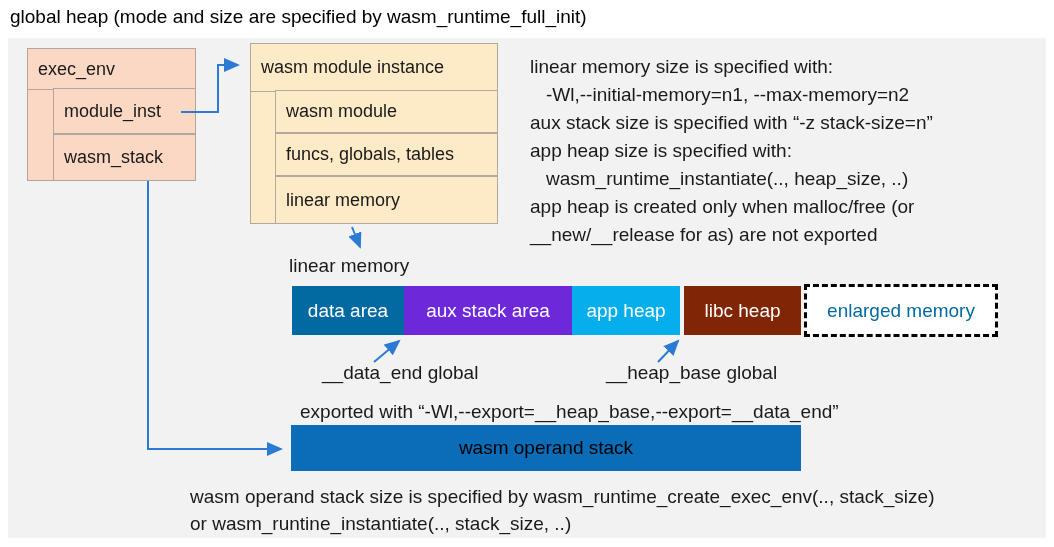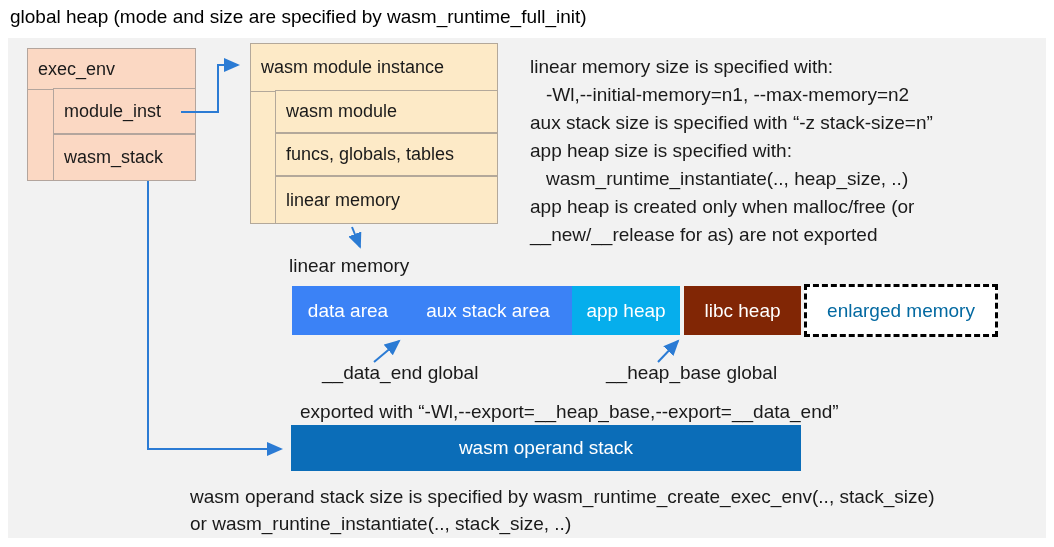--- a/index.html
+++ b/index.html
@@ -21,38 +21,38 @@
   .notes{position:absolute;left:530px;top:53px;width:516px;font-size:19px;line-height:28px;}
   .note-line{white-space:nowrap;}
   .note-line.indent{padding-left:16px;}
 
   .lm-label{position:absolute;left:289px;top:255px;font-size:19px;}
 
   .seg{
     position:absolute;top:286px;height:49px;display:flex;align-items:center;justify-content:center;
     color:#ffffff;font-size:19px;white-space:nowrap;box-sizing:border-box;
   }
-  .seg-data{left:292px;width:112px;background:#3b82f6;}
-  .seg-aux{left:404px;width:168px;background:#3b82f6;}
+  .seg-data{left:292px;width:112px;background:#0369a1;}
+  .seg-aux{left:404px;width:168px;background:#6d28d9;}
   .seg-app{left:572px;width:108px;background:#06aeec;}
   .seg-libc{left:684px;width:117px;background:#812605;}
   .seg-enl{
     position:absolute;left:804px;top:284px;width:188px;height:47px;background:#ffffff;
     border:3px dashed #000000;color:#0369a1;display:flex;align-items:center;justify-content:center;
     font-size:19px;white-space:nowrap;
   }
 
   .under-label{position:absolute;font-size:19px;white-space:nowrap;}
   .lbl-dataend{left:322px;top:362px;}
   .lbl-heapbase{left:606px;top:362px;}
   .lbl-export{left:300px;top:389px;margin-top:12px;}
 
   .operand-bar{
     position:absolute;left:291px;top:425px;width:510px;height:46px;background:#0b6db8;
-    color:#ffffff;display:flex;align-items:center;justify-content:center;font-size:19px;
+    color:#000000;display:flex;align-items:center;justify-content:center;font-size:19px;
   }
   .bottom-note{position:absolute;left:190px;top:483px;font-size:19px;line-height:27px;}
   .bottom-note div{white-space:nowrap;}
 
   .arrows{position:absolute;left:0;top:0;width:1054px;height:547px;pointer-events:none;}
 </style>
 </head>
 <body>
 
 <div class="stage">

